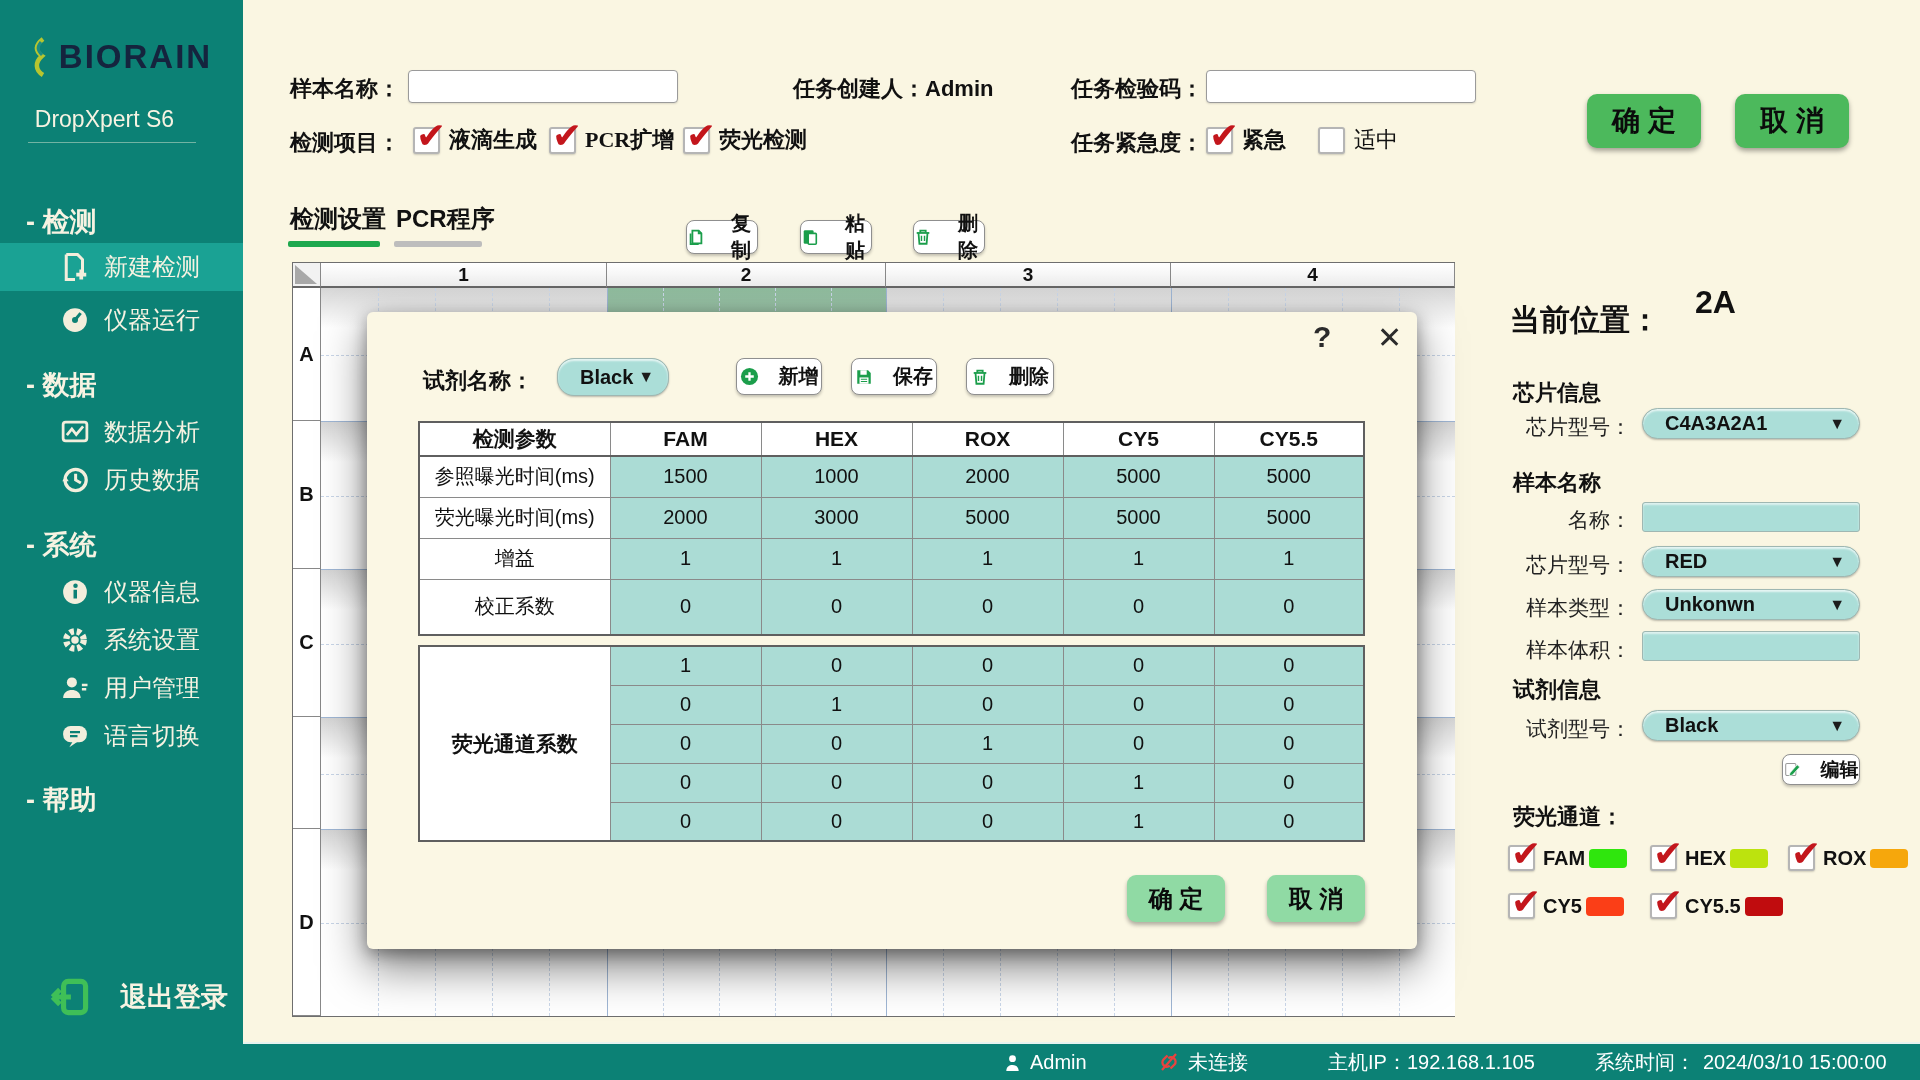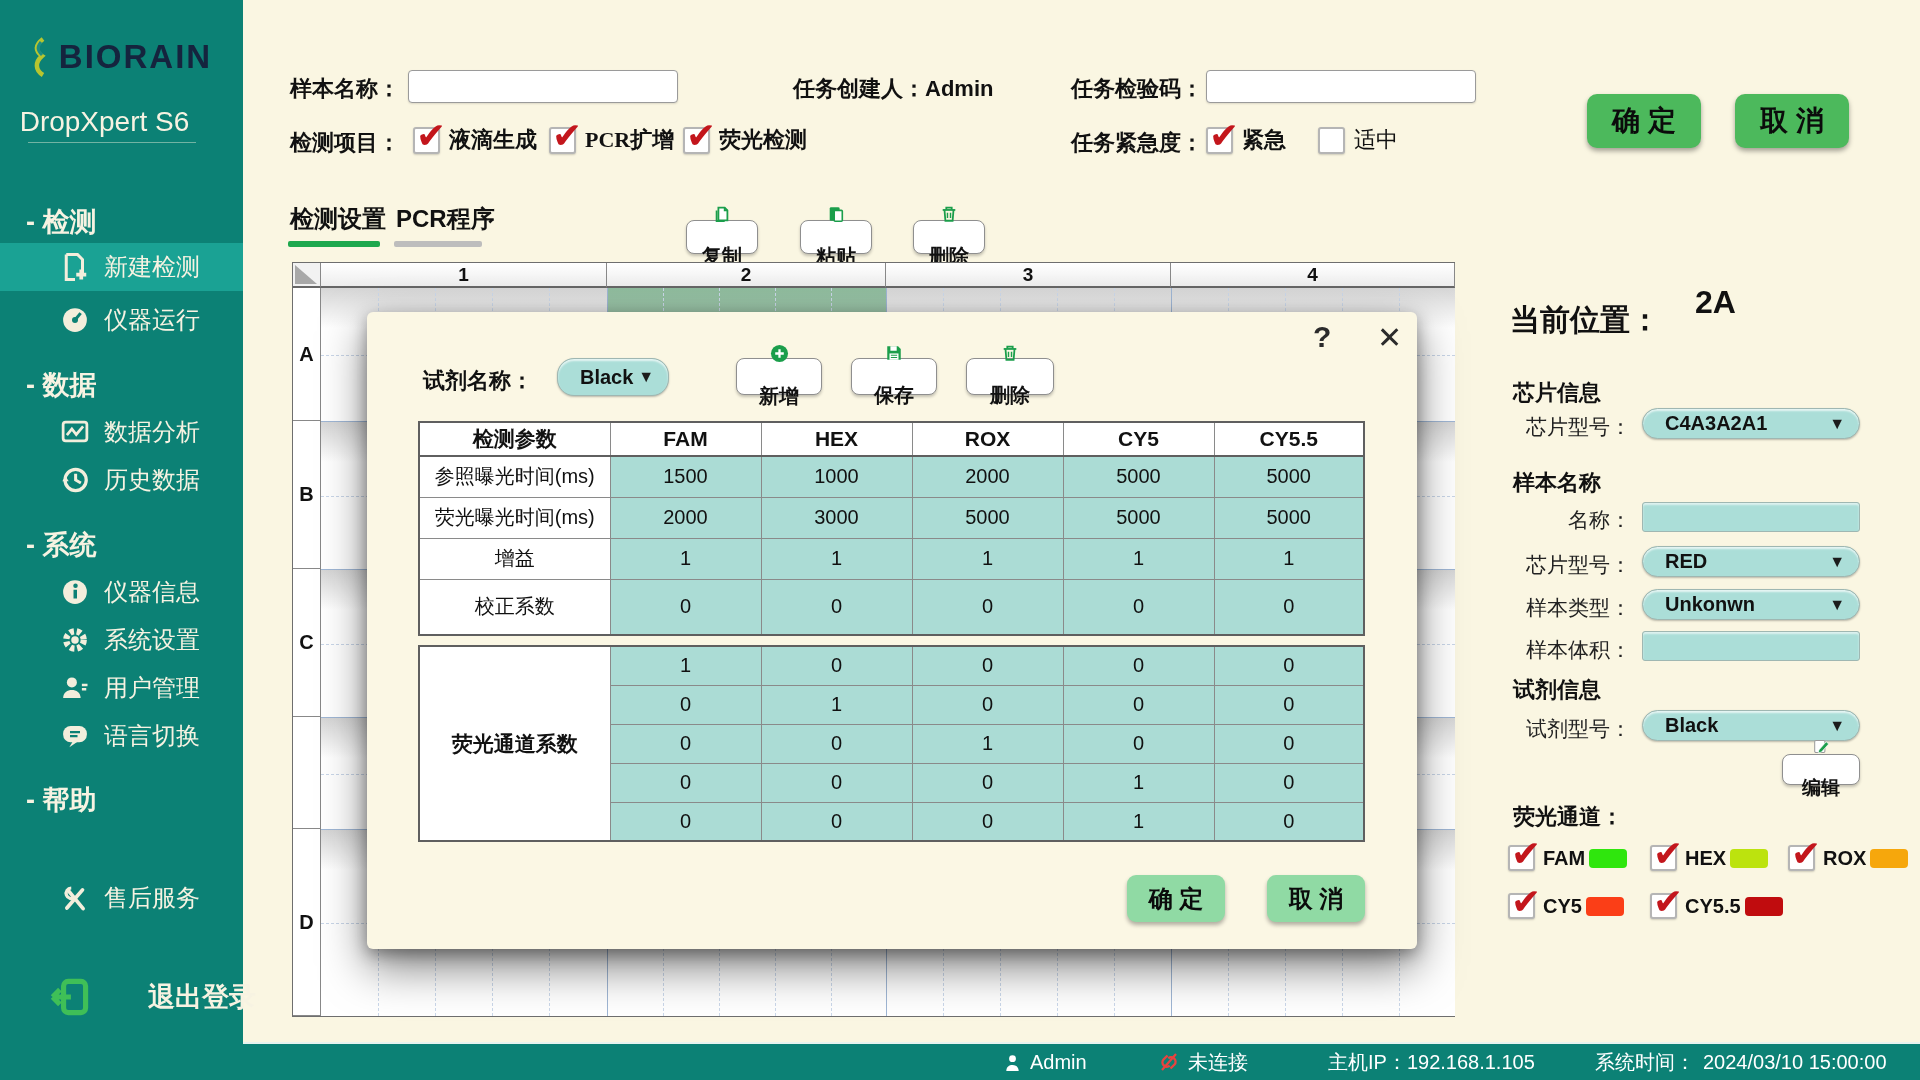--- a/index.html
+++ b/index.html
@@ -7,32 +7,32 @@
     font-family:"Liberation Sans","DejaVu Sans",sans-serif; background:#FAF6E2; }
 
   
   .sidebar { position:absolute; left:0; top:0; width:243px; height:1080px;
     background:#0C8175; z-index:30; color:#F3EEDC; }
   .logo-row { position:absolute; top:36px; left:0; width:243px; text-align:center; }
   .logo-text { font-size:33px; font-weight:700; letter-spacing:2px; color:#15243E;
     display:inline-flex; align-items:center; }
   .logo-squiggle { margin-right:-2px; }
   .product-name { position:absolute; top:106px; left:0; width:209px; text-align:center;
-    font-size:28px; color:#F7F3E2; }
+    font-size:23px; color:#F7F3E2; }
   .side-divider { position:absolute; top:142px; left:28px; width:168px; height:1px;
     background:rgba(240,240,220,.45); }
   .side-section { position:absolute; left:26px; height:40px; display:flex; align-items:center;
     font-size:27px; font-weight:700; color:#F7F3E2; }
   .side-item { position:absolute; left:0; width:243px; height:46px; display:flex;
     align-items:center; padding-left:60px; cursor:pointer; }
   .side-item.active { background:#1AA294; }
   .side-icon { width:30px; height:30px; display:inline-flex; margin-right:14px; flex:0 0 30px; }
   .side-label { font-size:24px; color:#F7F3E2; white-space:nowrap; }
   .logout-row { position:absolute; top:968px; left:0; width:200px; height:58px;
-    display:flex; align-items:center; padding-left:48px; cursor:pointer;gap:28px; }
+    display:flex; align-items:center; padding-left:48px; cursor:pointer; }
   .logout-row .side-label { font-size:27px; font-weight:700; margin-left:14px; }
 
   
   .main { position:absolute; left:243px; top:0; width:1677px; height:1042px;
     background:#FAF6E2; }
   .lbl { position:absolute; font-size:22px; font-weight:700; color:#111; white-space:nowrap; }
   .text-input { position:absolute; background:#fff; border:1px solid #9a9a9a;
     border-radius:4px; height:33px; font-size:20px; padding:0 8px; box-shadow:0 1px 2px rgba(0,0,0,.12); }
 
   
@@ -48,21 +48,21 @@
     box-shadow:0 3px 5px rgba(0,0,0,.35); font-family:inherit; }
 
   
   .tab { position:absolute; font-size:24px; font-weight:700; color:#111; cursor:pointer; }
   .tab-underline { position:absolute; height:6px; border-radius:2px; }
 
   
   .btn-white { position:absolute; background:#fff; border:1px solid #8f8f8f; border-radius:8px;
     display:flex; align-items:center; justify-content:center; gap:20px; cursor:pointer;
     font-size:20px; font-weight:700; color:#111; box-shadow:0 2px 3px rgba(0,0,0,.22);
-    font-family:inherit;flex-direction:column; }
+    font-family:inherit; }
   .btn-white svg { flex:0 0 auto; }
 
   
   .grid { position:absolute; left:49px; top:262px; width:1163px; height:755px;
     background:#fff; border:1px solid #6e6e6e; }
   .g-corner { position:absolute; left:0; top:0; width:28px; height:25px; background:#f2f2f2;
     border-right:1px solid #888; border-bottom:2px solid #666; }
   .g-corner .tri { position:absolute; left:2px; bottom:2px; width:0; height:0;
     border-bottom:19px solid #A8A8A8; border-right:22px solid transparent; }
   .g-colhead { position:absolute; top:0; height:25px; background:linear-gradient(#ffffff,#ededed);
@@ -222,31 +222,20 @@
           <rect x="2.5" y="4" width="19" height="13" rx="6" fill="#F3EEDC"></rect>
           <path d="M10 16.5 L7.5 21 L14 16.5 Z" fill="#F3EEDC"></path>
           <path d="M8 8.8 h8 M8 12 h6" stroke="#0C8175" stroke-width="1.8"></path>
         </svg>
     </span>
     <span class="side-label">语言切换</span>
   </div>
 
   <div class="side-section" style="top:780px">- 帮助</div>
 
-  <div class="side-item" style="top:875px">
-    <span class="side-icon">
-      <svg viewBox="0 0 24 24" width="30" height="30">
-          <path d="M5.5 20 L18 5.5" stroke="#F3EEDC" stroke-width="3" stroke-linecap="round"></path>
-          <path d="M6 19.5 L19 20 M18.5 6 L12 4" stroke="#F3EEDC" stroke-width="0"></path>
-          <path d="M9 4 a4.2 4.2 0 1 0 2.8 7.4" fill="none" stroke="#F3EEDC" stroke-width="2.6"></path>
-          <path d="M18.5 20.5 L7 6.5" stroke="#F3EEDC" stroke-width="3" stroke-linecap="round"></path>
-        </svg>
-    </span>
-    <span class="side-label">售后服务</span>
-  </div>
 
   <div class="logout-row">
     <span class="side-icon" style="width:44px;height:44px;flex:0 0 44px">
       <svg viewBox="0 0 24 24" width="44" height="44">
           <rect x="8.5" y="3.5" width="12" height="17" rx="2.5" fill="none" stroke="#3FBF57" stroke-width="2.8"></rect>
           <path d="M2.5 12 h10 M2.5 12 l4 -4 M2.5 12 l4 4" stroke="#3FBF57" stroke-width="2.8" fill="none"></path>
         </svg>
     </span>
     <span class="side-label">退出登录</span>
   </div>

